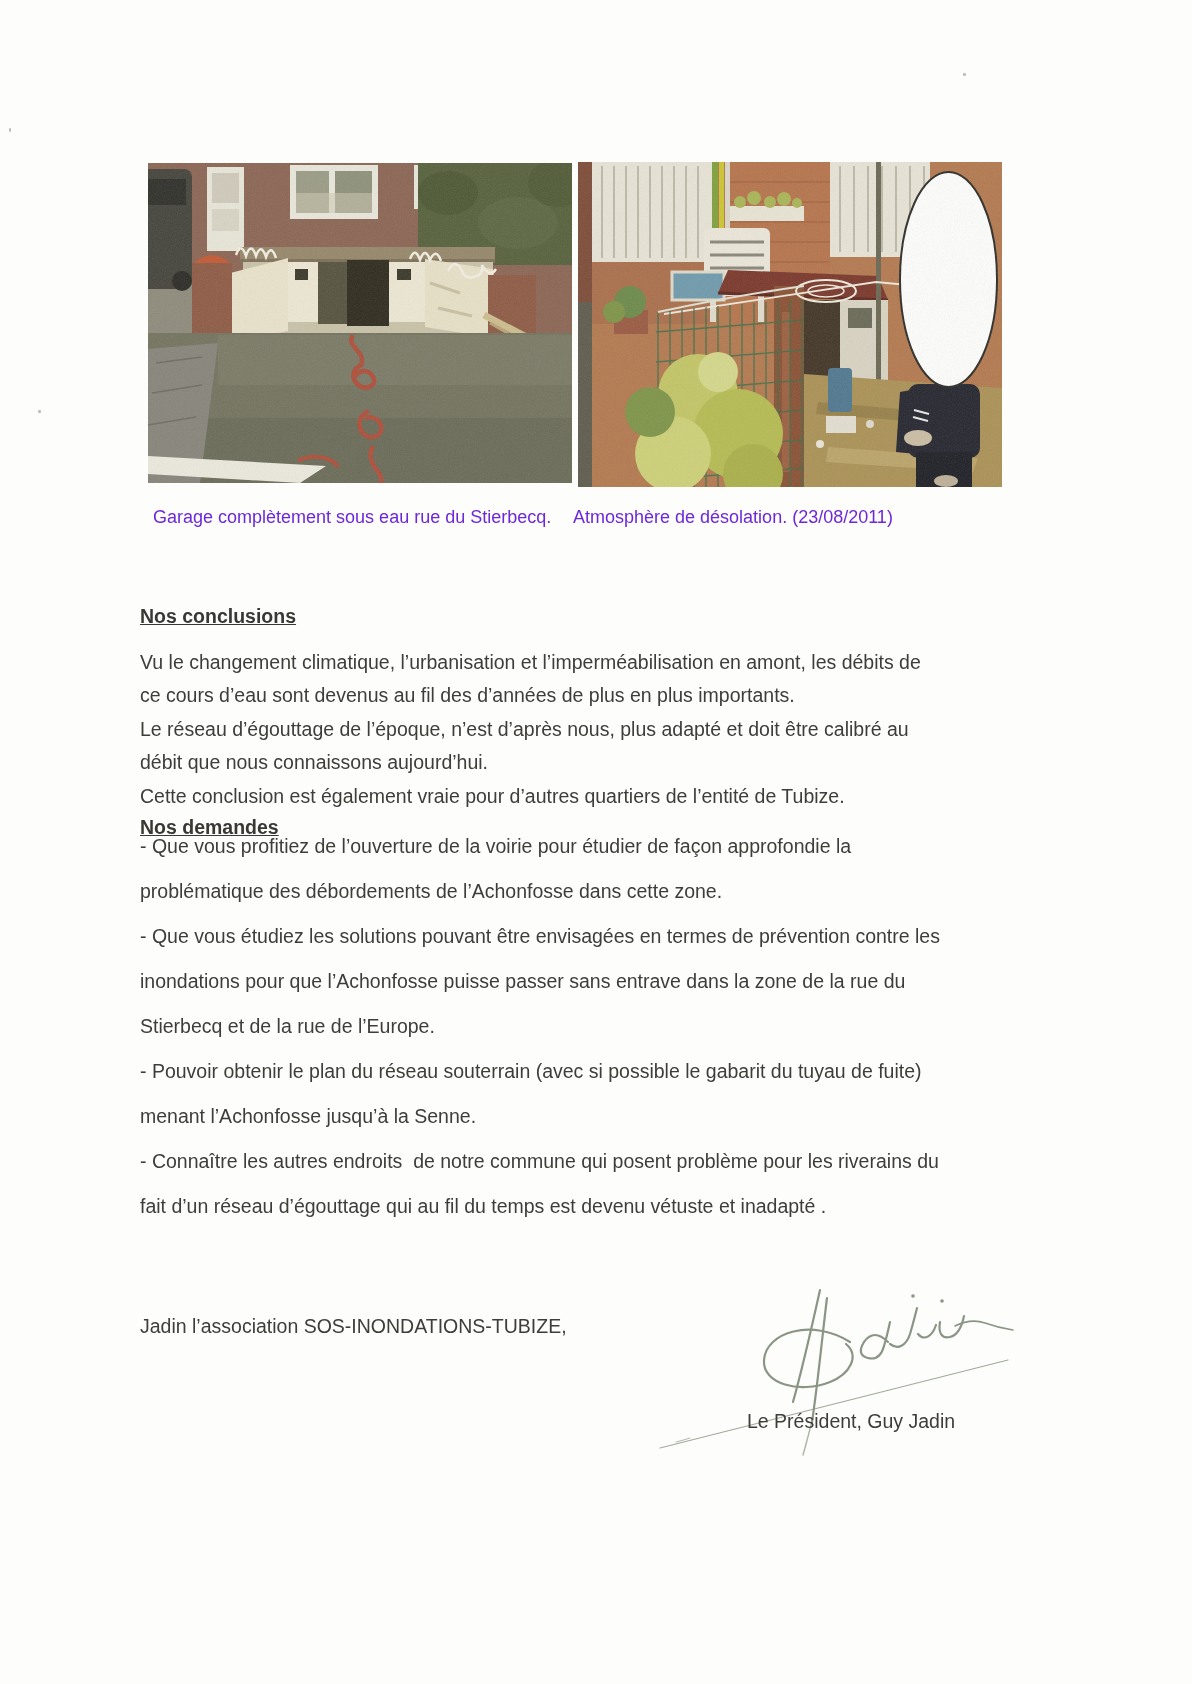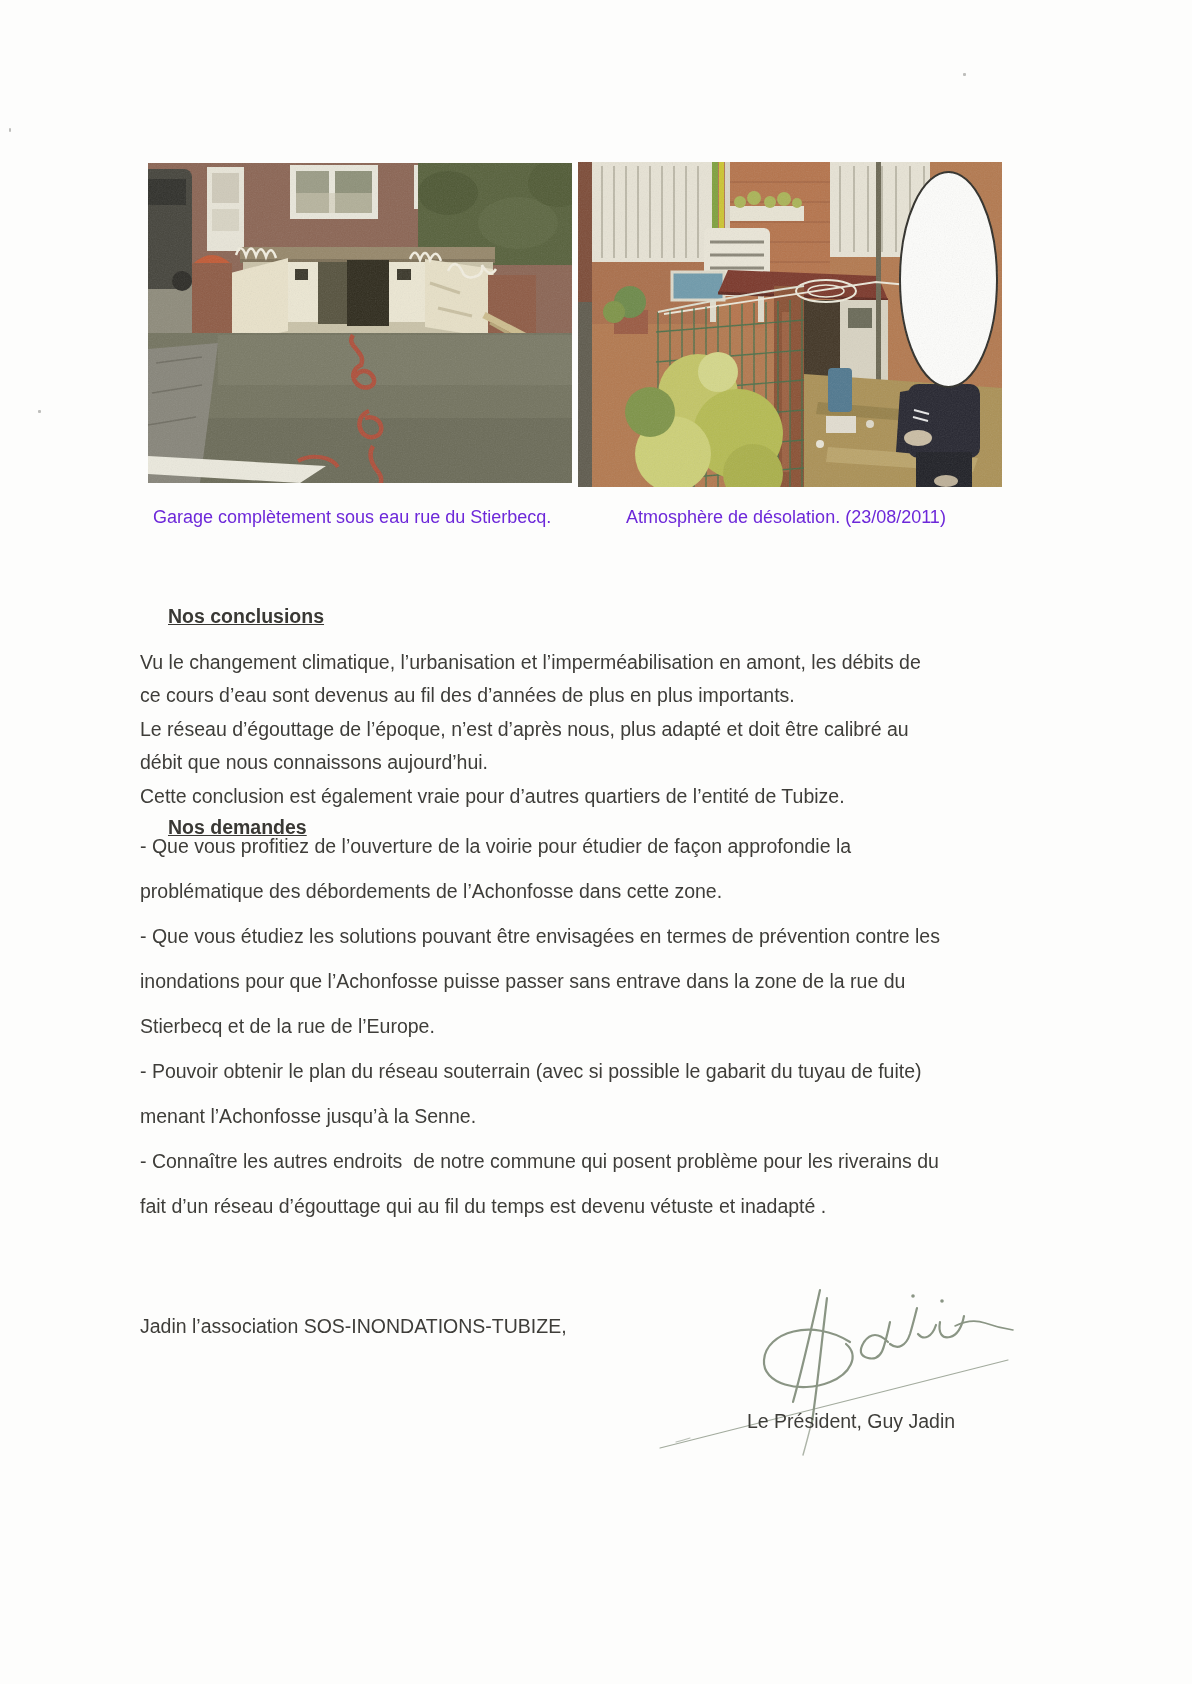--- a/index.html
+++ b/index.html
@@ -9,25 +9,25 @@
     font-family:"Liberation Sans", sans-serif;
     color:#3d3c39;
   }
   .photo { position:absolute; overflow:hidden; background:#cfcabc; }
   .photo svg { display:block; width:100%; height:100%; }
   .photo-left  { left:148px; top:163px; width:424px; height:320px; }
   .photo-right { left:578px; top:162px; width:424px; height:325px; }
 
   .caption { position:absolute; top:507px; font-size:18px; color:#6d28d9;margin-left:14px; }
   .caption-left  { left:139px; }
-  .caption-right { left:612px; }
+  .caption-right { left:559px; }
 
   .heading {
     position:absolute; left:140px; font-size:19.5px; font-weight:700;
-    text-decoration:underline; color:#393834; white-space:pre;margin-left:28px;
+    text-decoration:underline; color:#393834; white-space:pre;
   }
   .h-conclusions  { top:605px; }
   .h-demandes     { top:816px; }
   .h-demandes-sub { top:847px; }
 
   .para {
     position:absolute; left:140px; font-size:19.5px;
     line-height:33.4px; white-space:pre-wrap; color:#3e3d39;
   }
   .p-conclusions { top:646px; }

